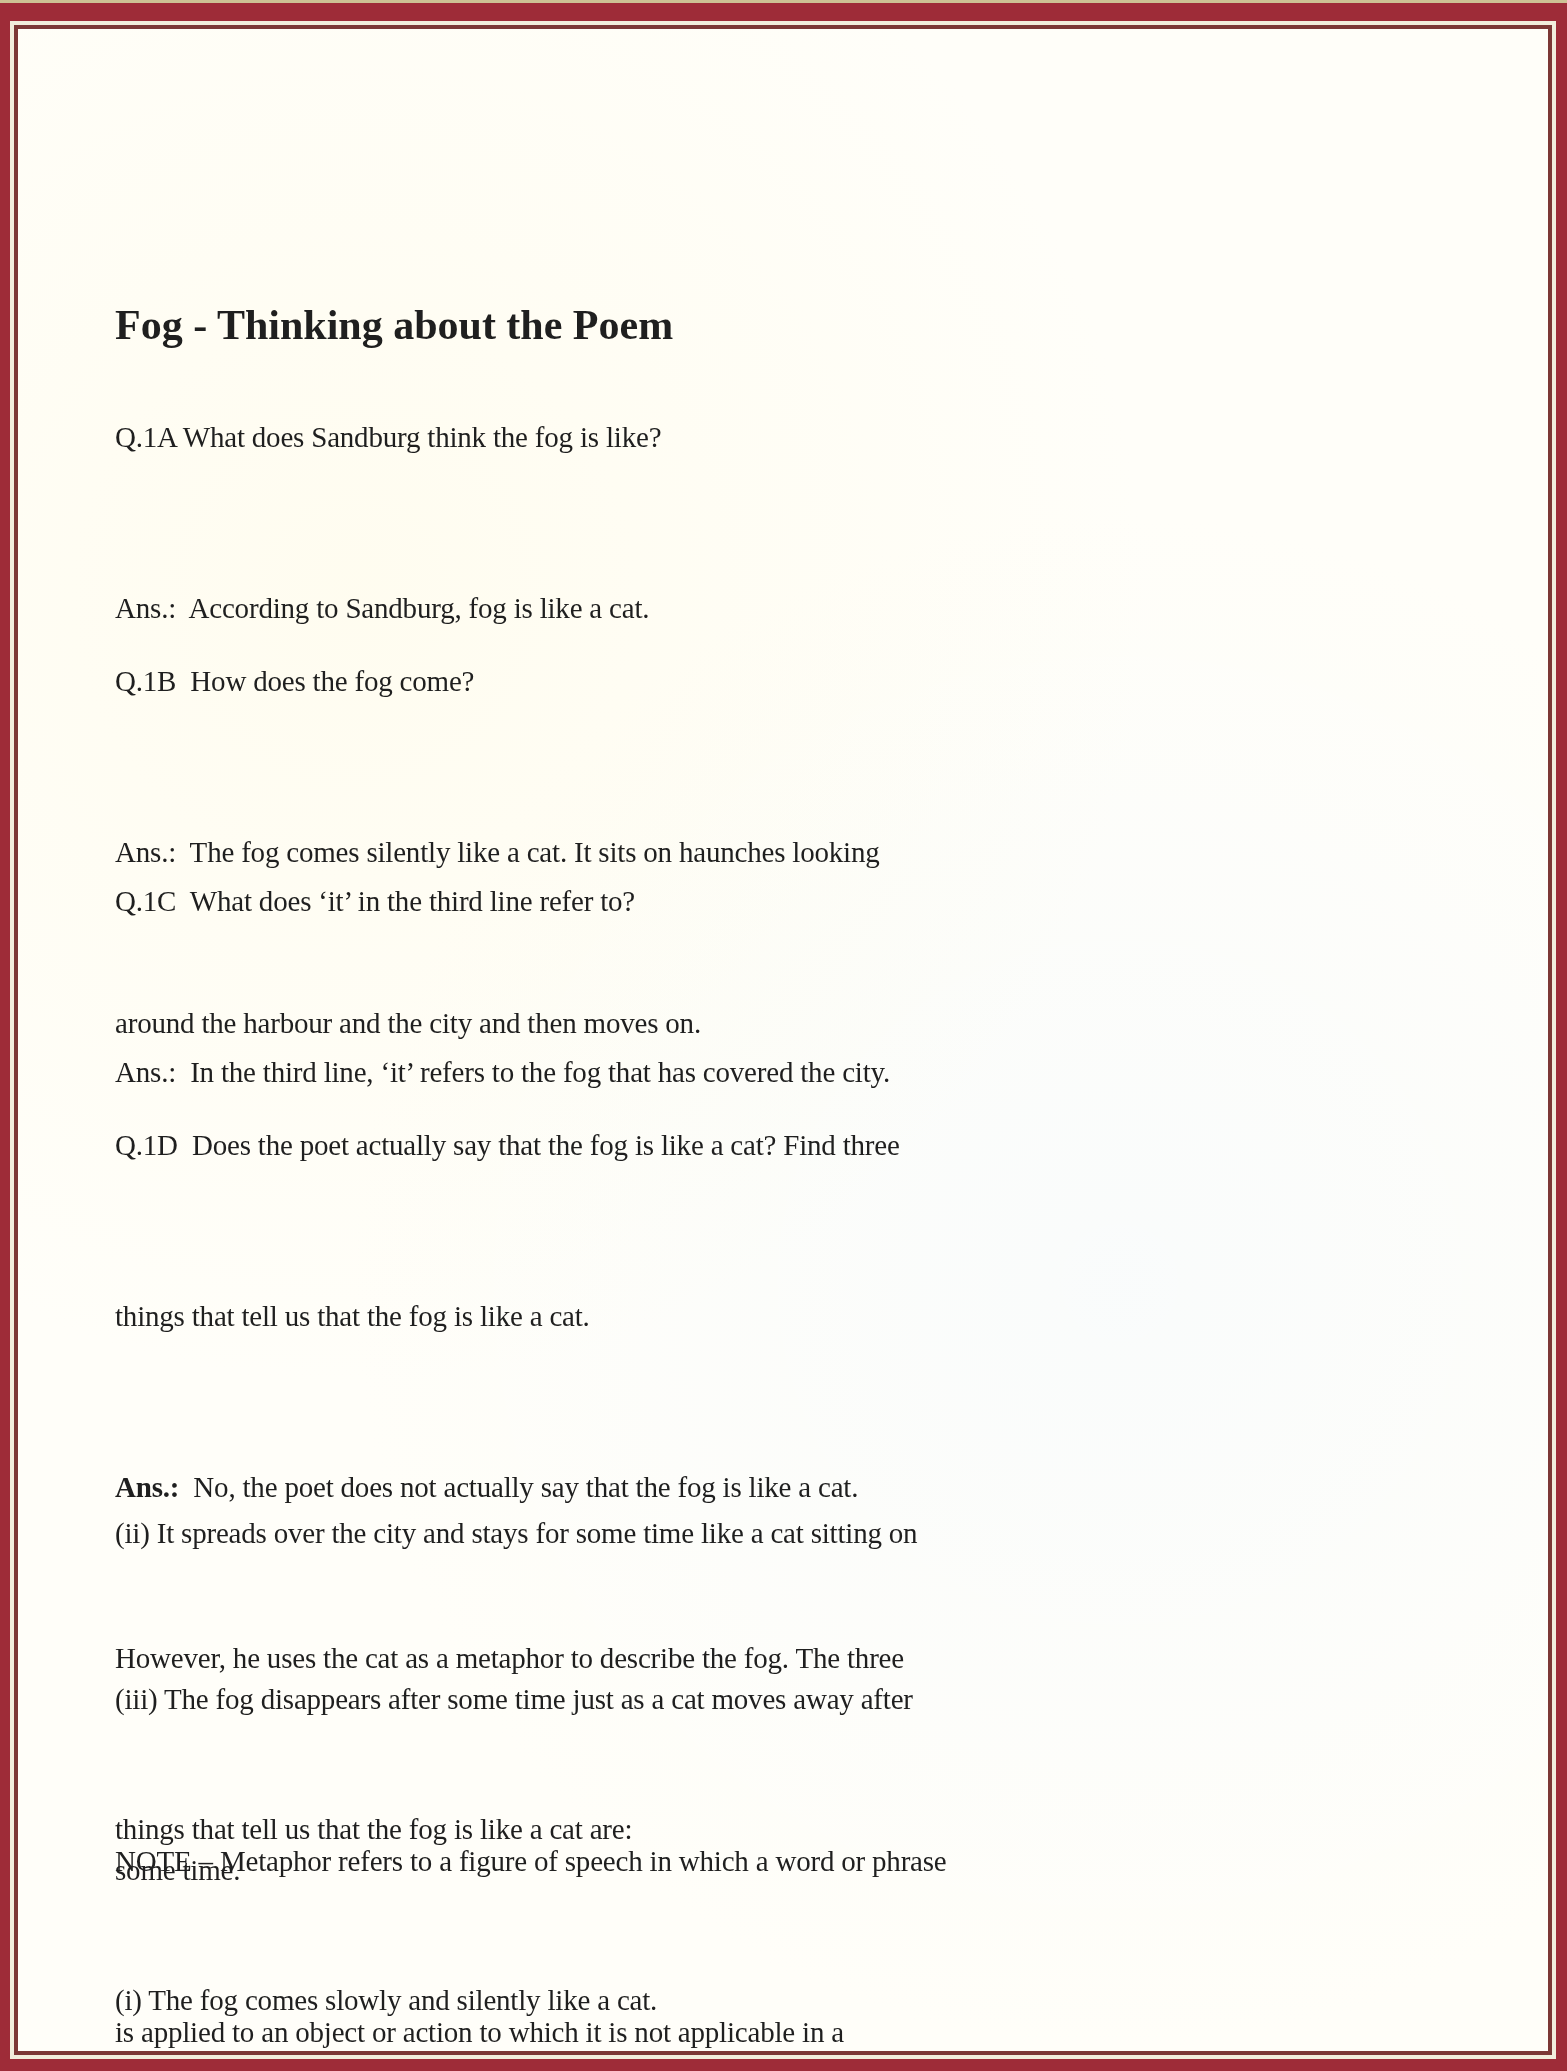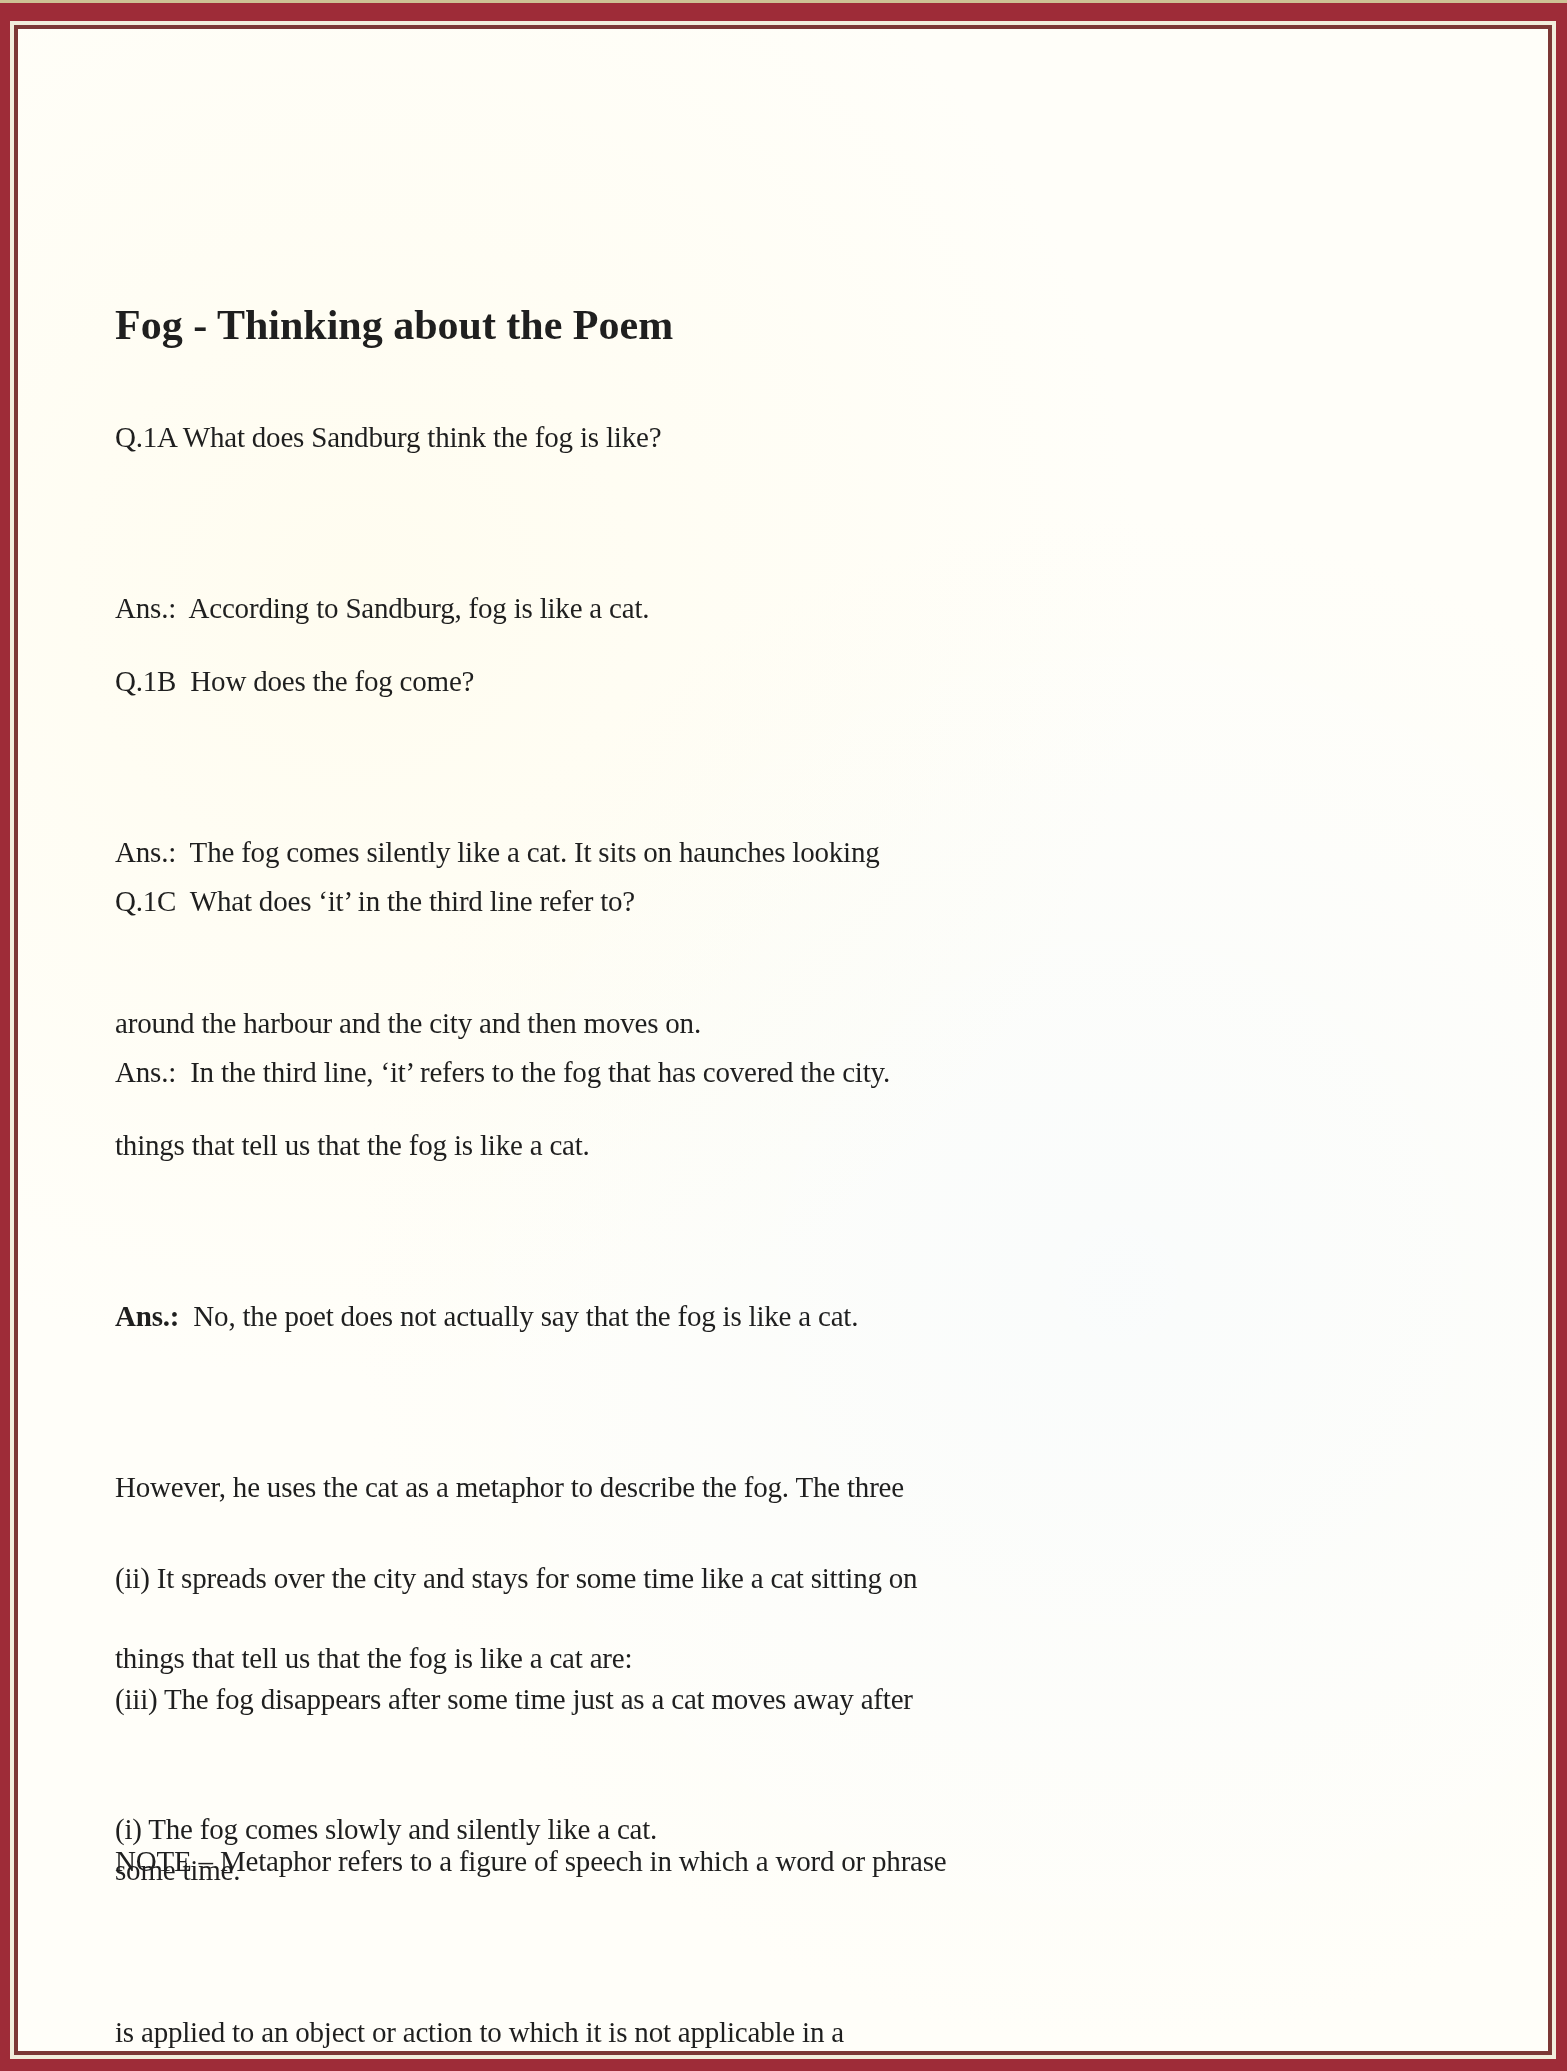--- a/index.html
+++ b/index.html
@@ -63,28 +63,29 @@
         <div class="tl">Ans.:  The fog comes silently like a cat. It sits on haunches looking</div>
         <div class="tl">around the harbour and the city and then moves on.</div>
       </div>
 
       <div class="block" style="top:730px">
         <div class="tl">Q.1C  What does ‘it’ in the third line refer to?</div>
         <div class="tl">Ans.:  In the third line, ‘it’ refers to the fog that has covered the city.</div>
       </div>
 
       <div class="block" style="top:974px">
+        <div class="tl">Q.1D  Does the poet actually say that the fog is like a cat? Find three</div>
         <div class="tl">things that tell us that the fog is like a cat.</div>
         <div class="tl"><span class="b">Ans.:</span><span>  No, the poet does not actually say that the fog is like a cat.</span></div>
         <div class="tl">However, he uses the cat as a metaphor to describe the fog. The three</div>
         <div class="tl">things that tell us that the fog is like a cat are:</div>
         <div class="tl">(i) The fog comes slowly and silently like a cat.</div>
       </div>
 
-      <div class="block" style="top:1407px">
+      <div class="block" style="top:1362px">
         <div class="tl">(ii) It spreads over the city and stays for some time like a cat sitting on</div>
       </div>
 
       <div class="block" style="top:1528px">
         <div class="tl">(iii) The fog disappears after some time just as a cat moves away after</div>
         <div class="tl">some time.</div>
       </div>
 
       <div class="block" style="top:1690px">
         <div class="tl">NOTE – Metaphor refers to a figure of speech in which a word or phrase</div>

